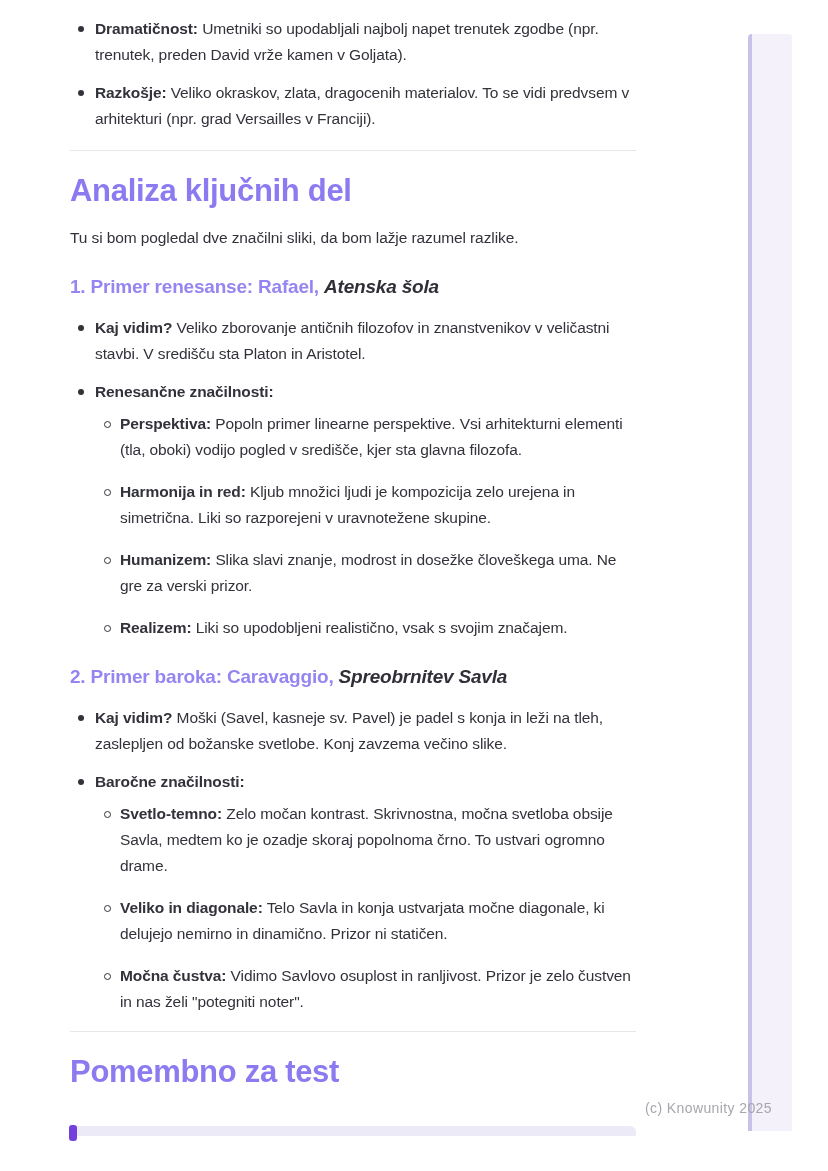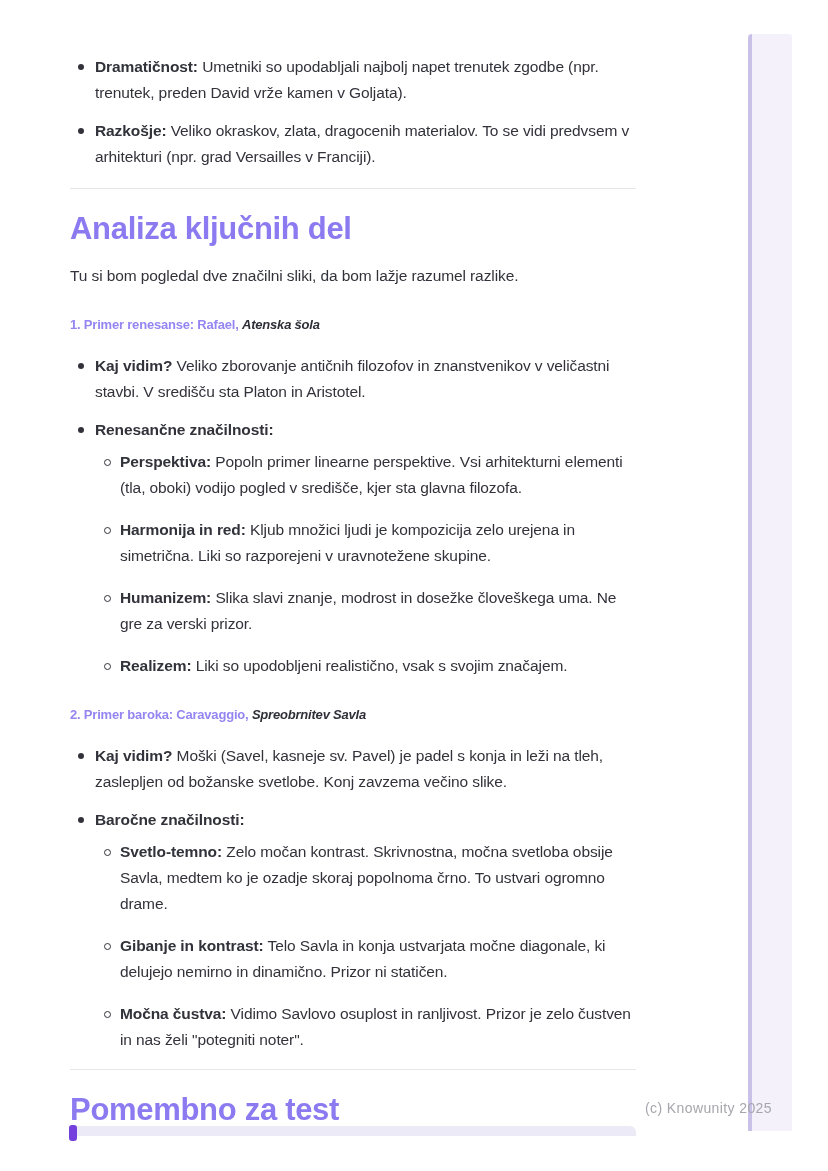--- a/index.html
+++ b/index.html
@@ -12,21 +12,20 @@
     color: #32323b;
     font-size: 15.5px;
     line-height: 26px;
     letter-spacing: -0.1px;
   }
   .content {
     position: absolute;
     left: 70px;
     top: 0;
     width: 566px;
-    padding-top: 38px;
   }
   
   ul { list-style: none; }
   li { position: relative; padding-left: 25px; }
   li + li { margin-top: 16px; }
   ul.toplist > li + li { margin-top: 12px; }
   .marker-disc {
     position: absolute; left: 8px; top: 10px;
     width: 6px; height: 6px; border-radius: 50%;
     background: #32323b;
@@ -40,21 +39,21 @@
   ul.nested { margin-top: 6px; }
   ul.nested > li { padding-left: 25px; }
   .b { font-weight: 700; }
   
   h2 {
     font-size: 31px; line-height: 28px; font-weight: 700;
     color: #8b7af0; letter-spacing: -0.3px;
     margin-top: 26px; margin-bottom: 20px;
   }
   h3 {
-    font-size: 13px; line-height: 24px; font-weight: 700;
+    font-size: 19px; line-height: 24px; font-weight: 700;
     color: #9485f1; letter-spacing: -0.2px;
     margin-top: 24px; margin-bottom: 16px;
   }
   h3 .title-italic { color: #2f2f38; font-style: italic; }
   .para { margin-bottom: 10px; }
   ul.toplist { margin-top: 16px; }
   hr.divider {
     border: none; border-top: 1px solid #e7e6ea;
     margin-top: 16px;
   }
@@ -174,21 +173,21 @@
       <span class="marker-disc"></span>
       <span class="b">Baročne značilnosti:</span>
       <ul class="nested">
         <li>
           <span class="marker-circle"></span>
           <span class="b">Svetlo-temno:</span>
           <span>Zelo močan kontrast. Skrivnostna, močna svetloba obsije Savla, medtem ko je ozadje skoraj popolnoma črno. To ustvari ogromno drame.</span>
         </li>
         <li>
           <span class="marker-circle"></span>
-          <span class="b">Gibanje in kontrast:</span>
+          <span class="b">Veliko in diagonale:</span>
           <span>Telo Savla in konja ustvarjata močne diagonale, ki delujejo nemirno in dinamično. Prizor ni statičen.</span>
         </li>
         <li>
           <span class="marker-circle"></span>
           <span class="b">Močna čustva:</span>
           <span>Vidimo Savlovo osuplost in ranljivost. Prizor je zelo čustven in nas želi "potegniti noter".</span>
         </li>
       </ul>
     </li>
   </ul>

